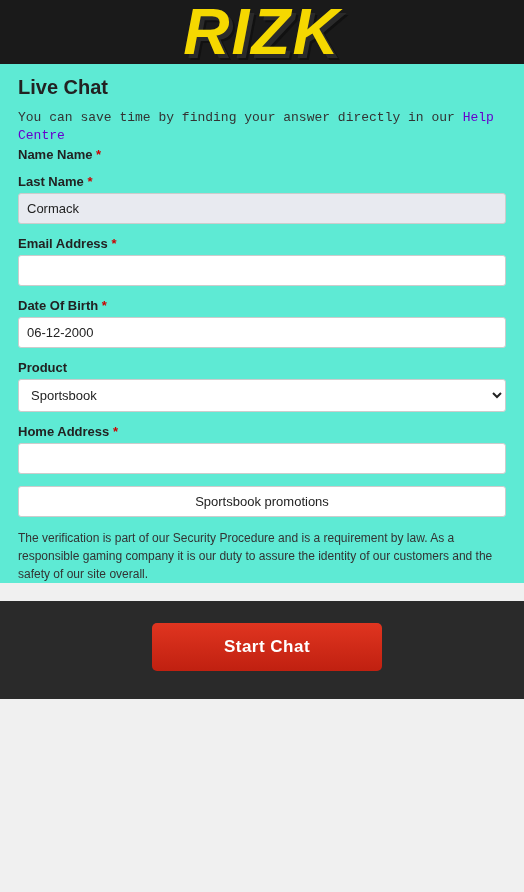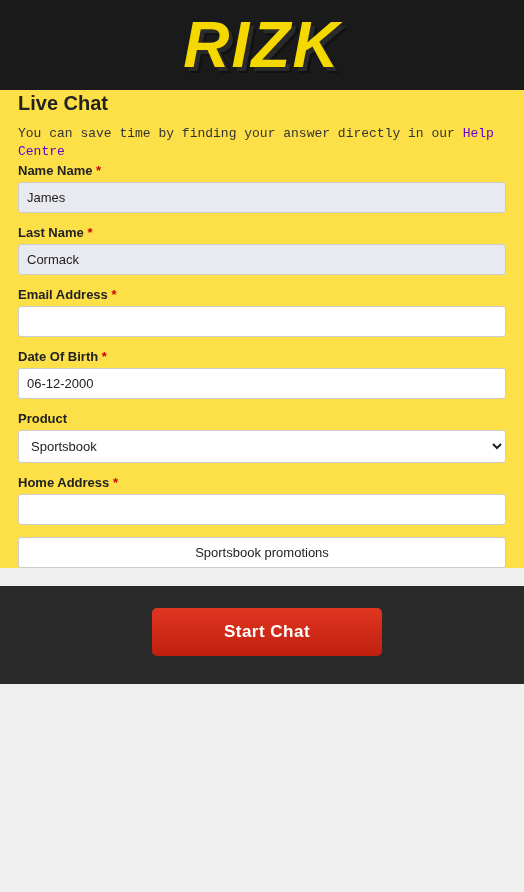--- a/index.html
+++ b/index.html
@@ -9,40 +9,40 @@
       font-family: Arial, Helvetica, sans-serif;
       background: #f0f0f0;
       font-size: 14px;
       color: #222;
     }
 
     
     .header {
       background: #1a1a1a;
       width: 100%;
-      height: 90px;
+      height: 64px;
       display: flex;
       align-items: center;
       justify-content: center;
     }
     .logo-text {
       font-size: 64px;
       font-weight: 900;
       color: #f5d800;
       font-family: Arial Black, Arial, sans-serif;
       letter-spacing: 2px;
       text-shadow: 4px 4px 0 #2a2a2a, 6px 6px 0 #111;
       font-style: italic;
       line-height: 1;
     }
 
     
     .content {
-      padding: 2px 18px 0 18px;
-      background: #fde047;
+      padding: 12px 18px 0 18px;
+      background: #5eead4;
     }
 
     .page-title {
       font-size: 20px;
       font-weight: bold;
       margin-bottom: 10px;
     }
 
     .intro-text {
       font-size: 13px;
@@ -136,21 +136,20 @@
   <h1 class="page-title">Live Chat</h1>
 
   <p class="intro-text">
     <span>You can save time by finding your answer directly in our </span><a href="#">Help Centre</a>
   </p>
 
   <div class="form-group">
     <label class="form-label">
       <span>Name Name</span> <span class="required-star">*</span>
     </label>
-    <input type="text" class="form-input" value="James" style="">
   </div>
 
   <div class="form-group">
     <label class="form-label">
       <span>Last Name</span> <span class="required-star">*</span>
     </label>
     <input type="text" class="form-input" value="Cormack" style="">
   </div>
 
   <div class="form-group">
@@ -183,18 +182,19 @@
     <label class="form-label">
       <span>Home Address</span> <span class="required-star">*</span>
     </label>
     <input type="text" class="form-input" value="" style="background: rgb(255, 255, 255);">
   </div>
 
   <div class="form-group">
     <input type="text" class="form-input" value="Sportsbook promotions" style="background: rgb(255, 255, 255); text-align: center;">
   </div>
 
+  <p class="security-text">The verification is part of our Security Procedure and is a requirement by law. As a responsible gaming company it is our duty to assure the identity of our customers and the safety of our site overall.</p>
 
 </div>
 
 <div class="footer-bar">
   <button class="start-chat-btn">Start Chat</button>
 </div>
 
 </body></html>

